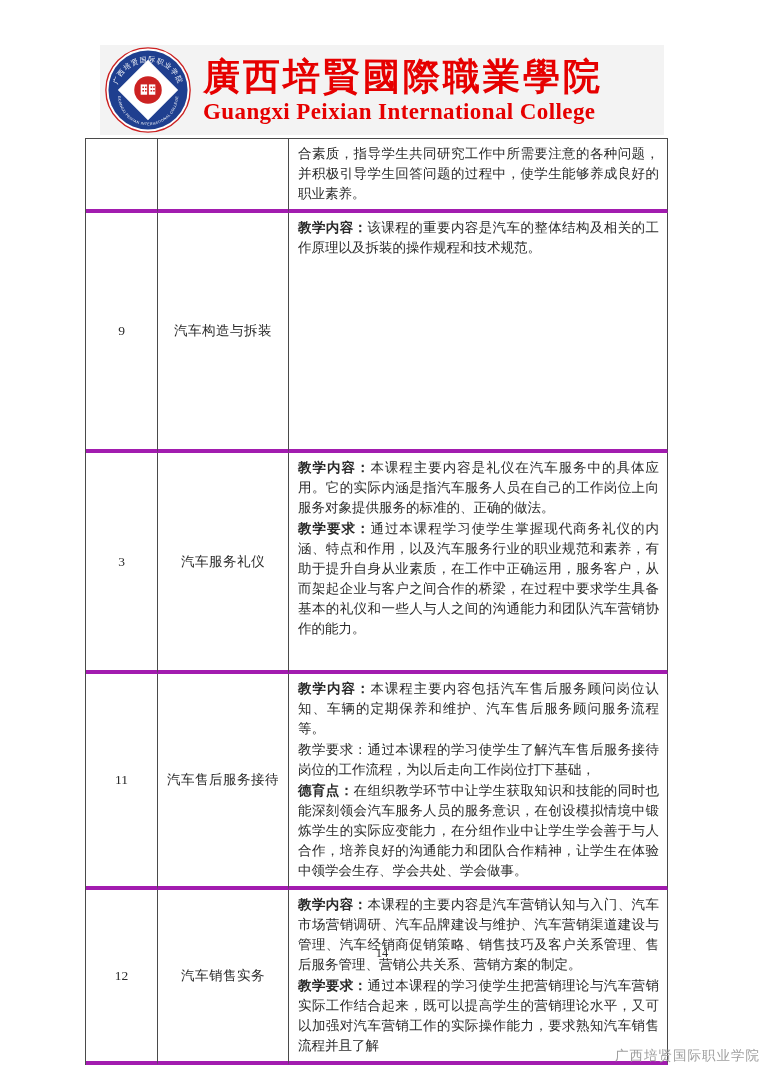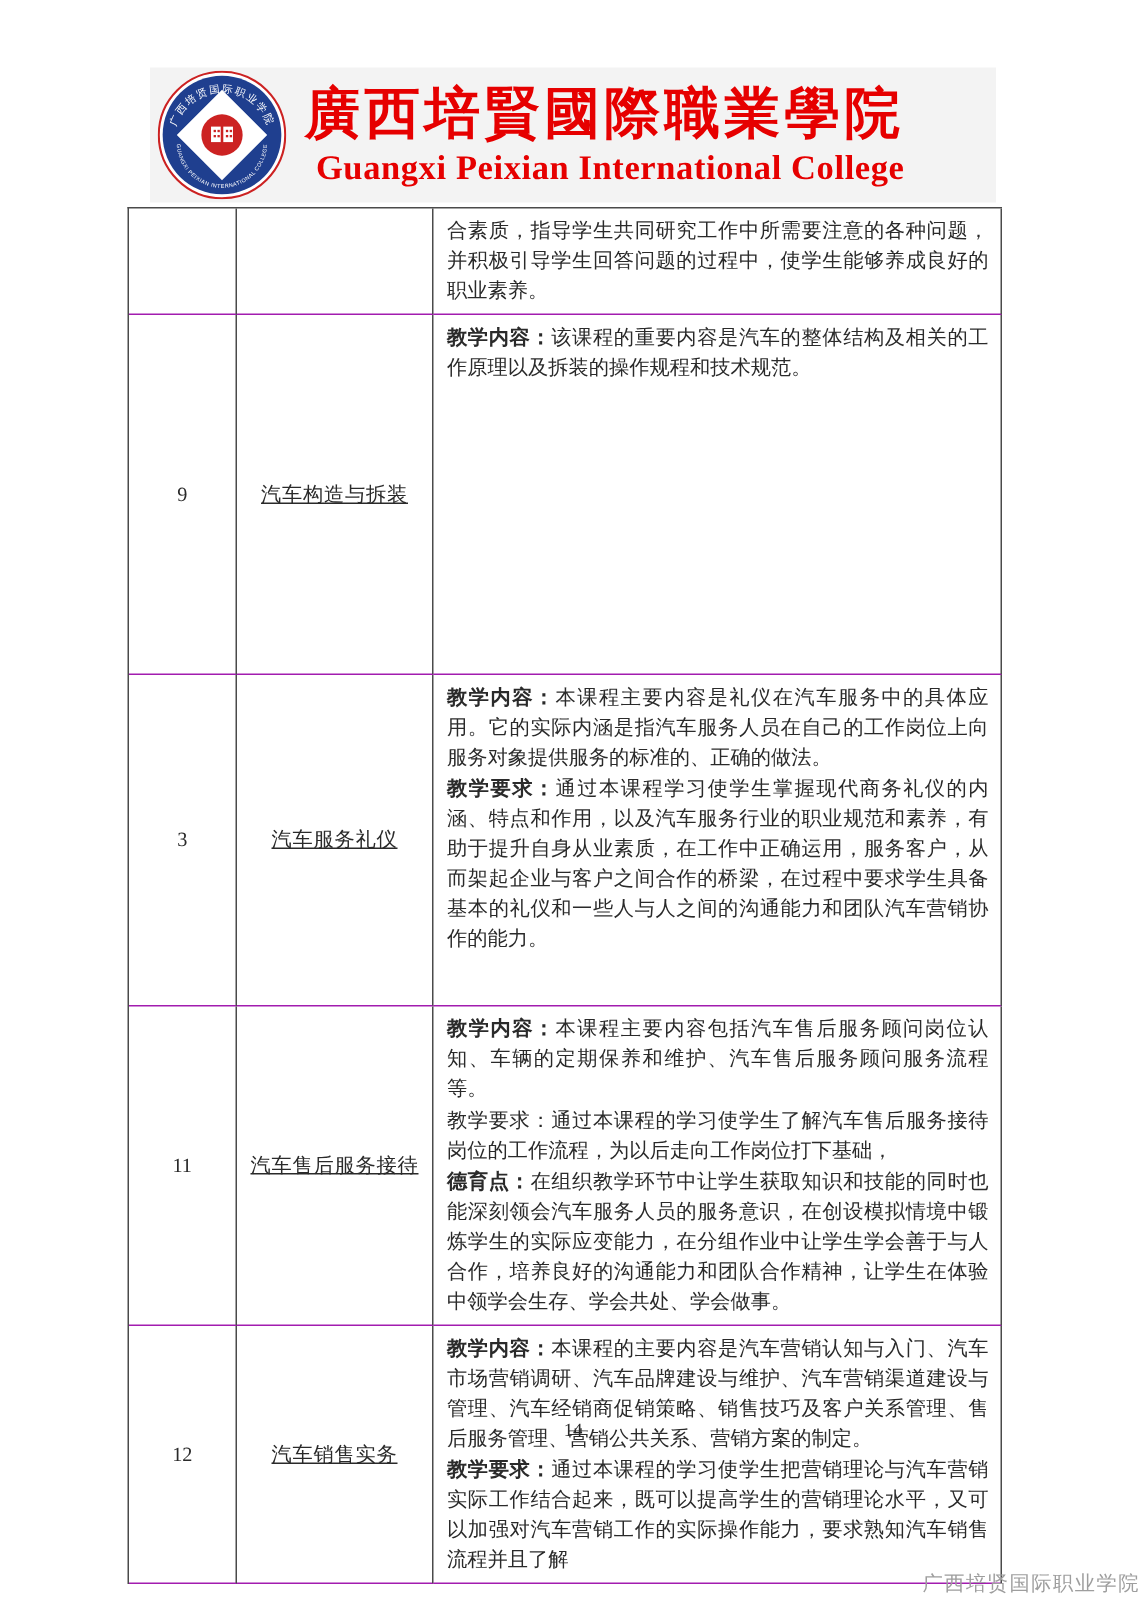--- a/index.html
+++ b/index.html
@@ -15,21 +15,21 @@
   }
 
   
   .header {
     position:absolute; left:100px; top:45px;
     width:564px; height:90px;
     background:#f3f3f3;
     display:flex; align-items:center;
   }
   .seal { width:86px; height:86px; margin-left:5px; flex:0 0 auto; }
-  .titles { margin-left:12px; display:flex; flex-direction:column; align-items:flex-end; }
+  .titles { margin-left:12px; display:flex; flex-direction:column; align-items:flex-start; }
   .title-cn {
     font-size:37px; font-weight:bold; color:#e60000;
     letter-spacing:3px; line-height:1.15; white-space:nowrap;
     font-family:"Liberation Serif","DejaVu Serif",serif;
   }
   .title-en {
     font-size:23px; font-weight:bold; color:#e60000;
     letter-spacing:0.4px; line-height:1.1; white-space:nowrap;
     font-family:"Liberation Serif","DejaVu Serif",serif;
   }
@@ -39,31 +39,31 @@
     position:absolute; left:85px; top:138px; width:583px;
     border-top:1px solid #4a4a4a; border-left:1px solid #4a4a4a;
   }
   .tr { display:flex; align-items:stretch; }
   .tr:nth-child(1){ min-height:57px; }
   .tr:nth-child(2){ min-height:240px; }
   .tr:nth-child(3){ min-height:221px; }
   .tr:nth-child(4){ min-height:180px; }
   .tr:nth-child(5){ min-height:140px; }
   .td {
-    border-right:1px solid #4a4a4a; border-bottom:1px solid #a21caf;
+    border-right:1px solid #4a4a4a; border-bottom:4px solid #a21caf;
   }
   .td.num {
     width:72px; flex:0 0 72px;
     display:flex; align-items:center; justify-content:center;
     font-size:13.5px;
   }
   .td.course {
     width:131px; flex:0 0 131px;
     display:flex; align-items:center; justify-content:center;
-    font-size:13.5px; letter-spacing:0.5px;text-decoration:underline;
+    font-size:13.5px; letter-spacing:0.5px;
   }
   .td.content {
     flex:1 1 auto;
     padding:4px 8px 4px 9px;
     font-size:13.5px; line-height:20px;
     text-align:justify;
   }
   .td.content p { margin:1px 0; }
   .lbl { }
   .lbl.bold { font-weight:bold; }

